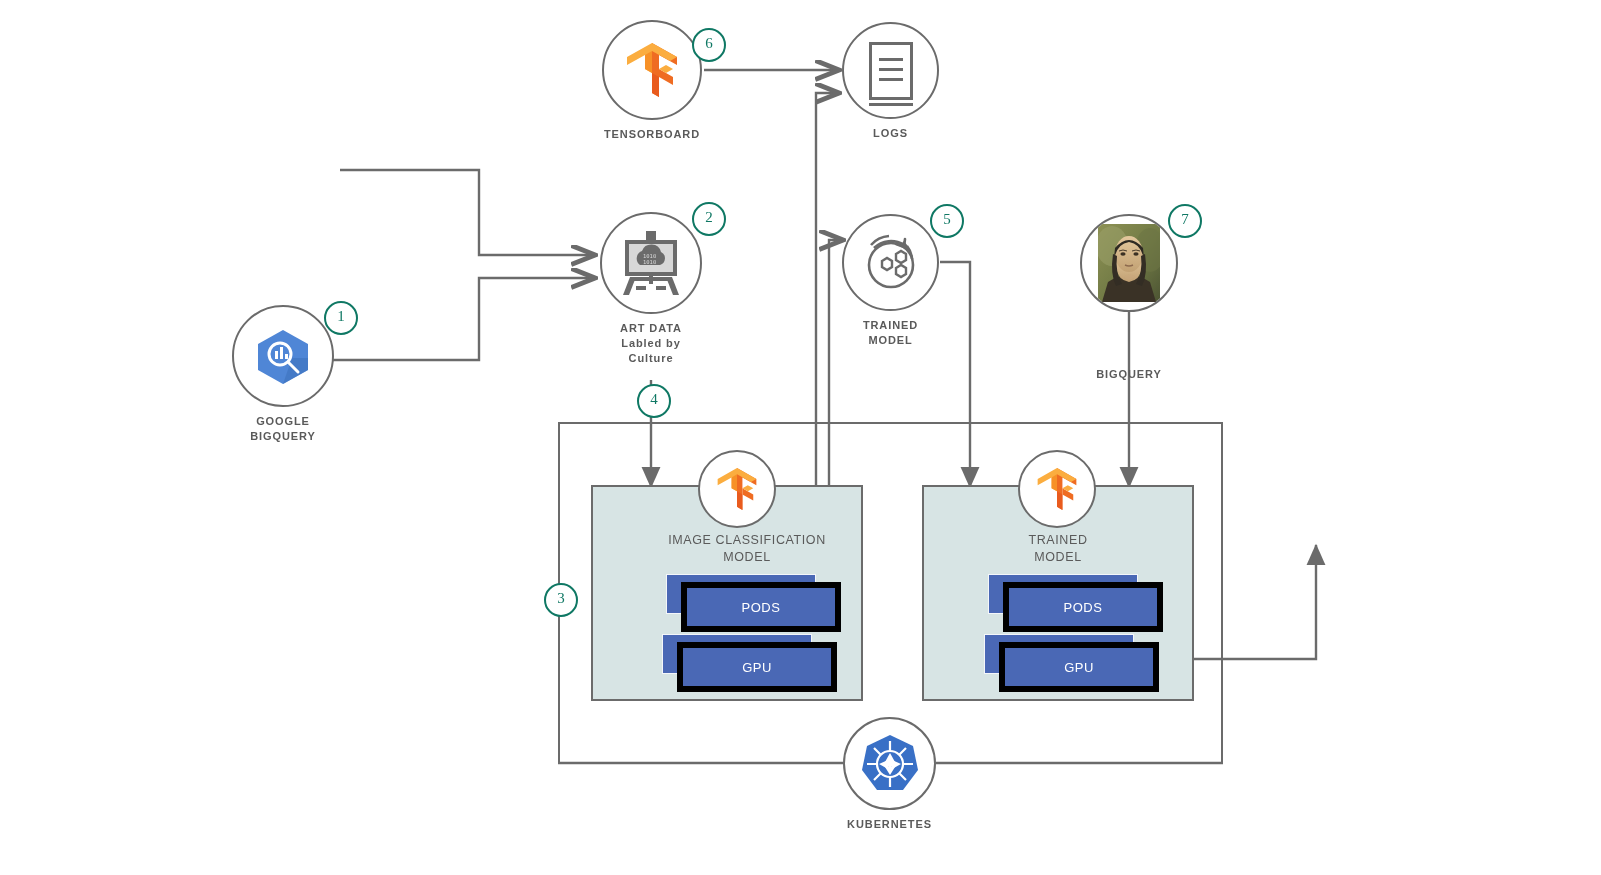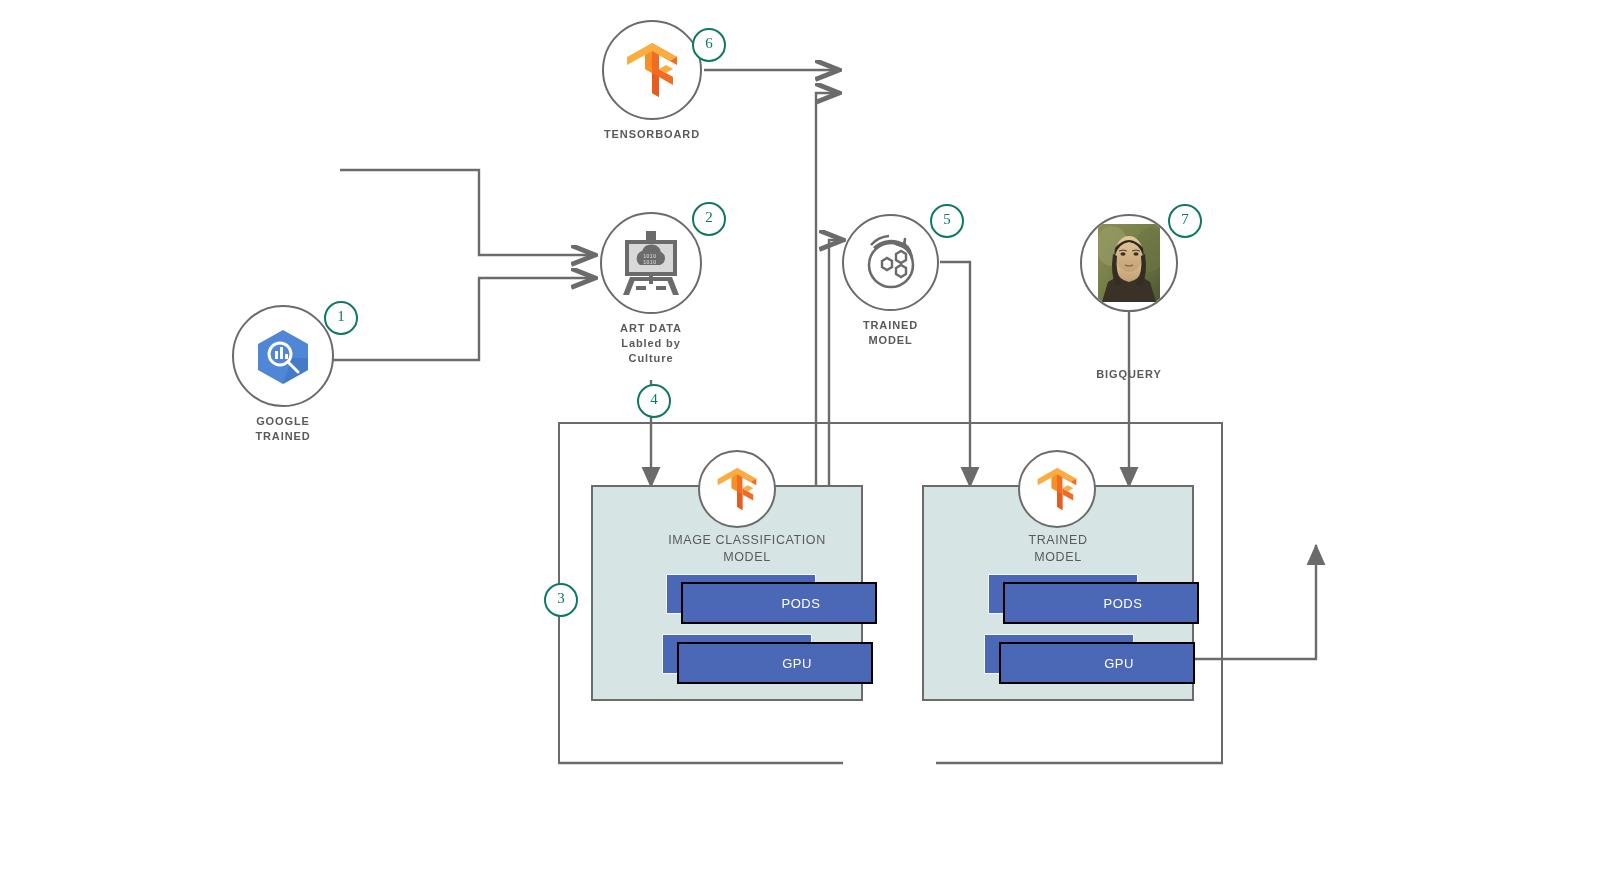--- a/index.html
+++ b/index.html
@@ -15,22 +15,22 @@
   .lbl.mixed{font-weight:600;}
   .badge{position:absolute;width:30px;height:30px;border-radius:50%;border:2.2px solid #0f7864;
          background:#fff;color:#0f7864;font-size:15px;line-height:26px;text-align:center;
          font-family:"Liberation Serif",serif;z-index:6;}
 
   .kbox{position:absolute;background:#d7e4e4;border:2px solid #6b6b6b;box-sizing:border-box;}
   .kbox-title{position:absolute;left:0;right:0;text-align:center;color:#5a5a5a;font-size:12.5px;
               letter-spacing:.6px;line-height:17px;white-space:pre-line;}
   .stackwrap{position:absolute;}
   .stack-back{position:absolute;background:#4a68b5;border:1px solid #f4f6fa;}
-  .stack-front{position:absolute;background:#4a68b5;border:2px solid #000000;color:#fff;
-               font-size:13px;letter-spacing:.5px;display:flex;align-items:center;justify-content:center;padding-left:44px;}
+  .stack-front{position:absolute;background:#4a68b5;border:6px solid #000000;color:#fff;
+               font-size:13px;letter-spacing:.5px;display:flex;align-items:center;justify-content:center;}
 
   .outer-rect{position:absolute;border:2px solid #6b6b6b;box-sizing:border-box;background:transparent;}
 
   
   .met-disc{width:72px;height:72px;border-radius:50%;background:#b9192b;position:relative;overflow:hidden;}
   .tf-wrap{width:62px;height:62px;position:relative;}
   .doc-ico{width:44px;height:58px;border:3px solid #6b6b6b;box-sizing:border-box;background:#fff;position:relative;}
   .doc-ico i{position:absolute;left:7px;right:7px;height:3px;background:#6b6b6b;}
   .mona{width:62px;height:78px;position:relative;overflow:hidden;}
   .k8s{width:62px;height:62px;position:relative;}
@@ -95,21 +95,21 @@
           </g>
           <g fill="#ffffff">
             <rect x="23" y="23" width="3" height="8"></rect>
             <rect x="28" y="19" width="3" height="12"></rect>
             <rect x="33" y="26" width="3" height="5"></rect>
           </g>
         </svg>
       </div>
     </div>
     <div class="lbl">GOOGLE
-TRAINED</div>
+BIGQUERY</div>
     <div class="badge" style="left:92px;top:-4px;">1</div>
   </div>
 
   <div class="node" style="left:600px;top:212px;width:102px;">
     <div class="circ" style="width:102px;height:102px;">
       <div class="easel">
         <svg viewBox="0 0 66 64" width="66" height="64">
           <g fill="#6b6b6b">
             <rect x="28" y="0" width="10" height="9"></rect>
             <rect x="7" y="9" width="52" height="36"></rect>
@@ -150,20 +150,31 @@
           <polygon points="38,30 45,26 52,30 45,34" fill="#fbad3f"></polygon>
           <polygon points="24,16 31,12 31,34 24,30" fill="#f79127"></polygon>
           <polygon points="31,34 38,38 38,58 31,54" fill="#e95b1e"></polygon>
         </svg>
       </div>
     </div>
     <div class="lbl">TENSORBOARD</div>
     <div class="badge" style="left:90px;top:8px;">6</div>
   </div>
 
+  <div class="node" style="left:842px;top:22px;width:97px;">
+    <div class="circ" style="width:97px;height:97px;">
+      <div class="doc-ico">
+        <i style="top:13px;"></i>
+          <i style="top:23px;"></i>
+          <i style="top:33px;"></i>
+        <div style="position:absolute;left:-3px;right:-3px;bottom:-9px;height:3px;background:#6b6b6b;"></div>
+      </div>
+    </div>
+    <div class="lbl">LOGS</div>
+  </div>
 
   <div class="node" style="left:842px;top:214px;width:97px;">
     <div class="circ" style="width:97px;height:97px;">
       <div class="tmico">
         <svg viewBox="0 0 66 66" width="66" height="66">
           <g fill="none" stroke="#6b6b6b" stroke-width="2.6">
             <circle cx="33" cy="35" r="22"></circle>
             <path d="M49,16 a22,22 0 0 1 5,13"></path>
             <path d="M31,6 a26,26 0 0 0 -18,9"></path>
             <path d="M45,12 a24,24 0 0 1 6,10"></path>
@@ -268,14 +279,34 @@
   </div>
   <div class="stackwrap" style="left:988px;top:574px;width:170px;height:48px;">
     <div class="stack-back" style="left:0;top:0;width:148px;height:38px;"></div>
     <div class="stack-front" style="left:15px;top:8px;width:148px;height:38px;">PODS</div>
   </div>
   <div class="stackwrap" style="left:984px;top:634px;width:170px;height:48px;">
     <div class="stack-back" style="left:0;top:0;width:148px;height:38px;"></div>
     <div class="stack-front" style="left:15px;top:8px;width:148px;height:38px;">GPU</div>
   </div>
 
+  <div class="node" style="left:843px;top:717px;width:93px;z-index:7;">
+    <div class="circ" style="width:93px;height:93px;">
+      <div class="k8s">
+        <svg viewBox="0 0 62 62" width="62" height="62">
+          <polygon points="31,2 54,13 59,37 44,57 18,57 3,37 8,13" fill="#3970c6"></polygon>
+          <g stroke="#ffffff" stroke-width="2.2" fill="none">
+            <circle cx="31" cy="31" r="13"></circle>
+            <circle cx="31" cy="31" r="3.2" fill="#ffffff" stroke="none"></circle>
+            <path d="M31,18 L31,8 M31,44 L31,54 M18,31 L8,31 M44,31 L54,31
+                     M22,22 L15,15 M40,40 L47,47 M40,22 L47,15 M22,40 L15,47"></path>
+            <path d="M31,20 L26,29 L36,29 Z" fill="#ffffff" stroke="none"></path>
+            <path d="M20,31 L29,27 L29,36 Z" fill="#ffffff" stroke="none"></path>
+            <path d="M42,31 L33,27 L33,36 Z" fill="#ffffff" stroke="none"></path>
+            <path d="M31,42 L26,34 L36,34 Z" fill="#ffffff" stroke="none"></path>
+          </g>
+        </svg>
+      </div>
+    </div>
+    <div class="lbl">KUBERNETES</div>
+  </div>
 
 </div>
 
 </body></html>

